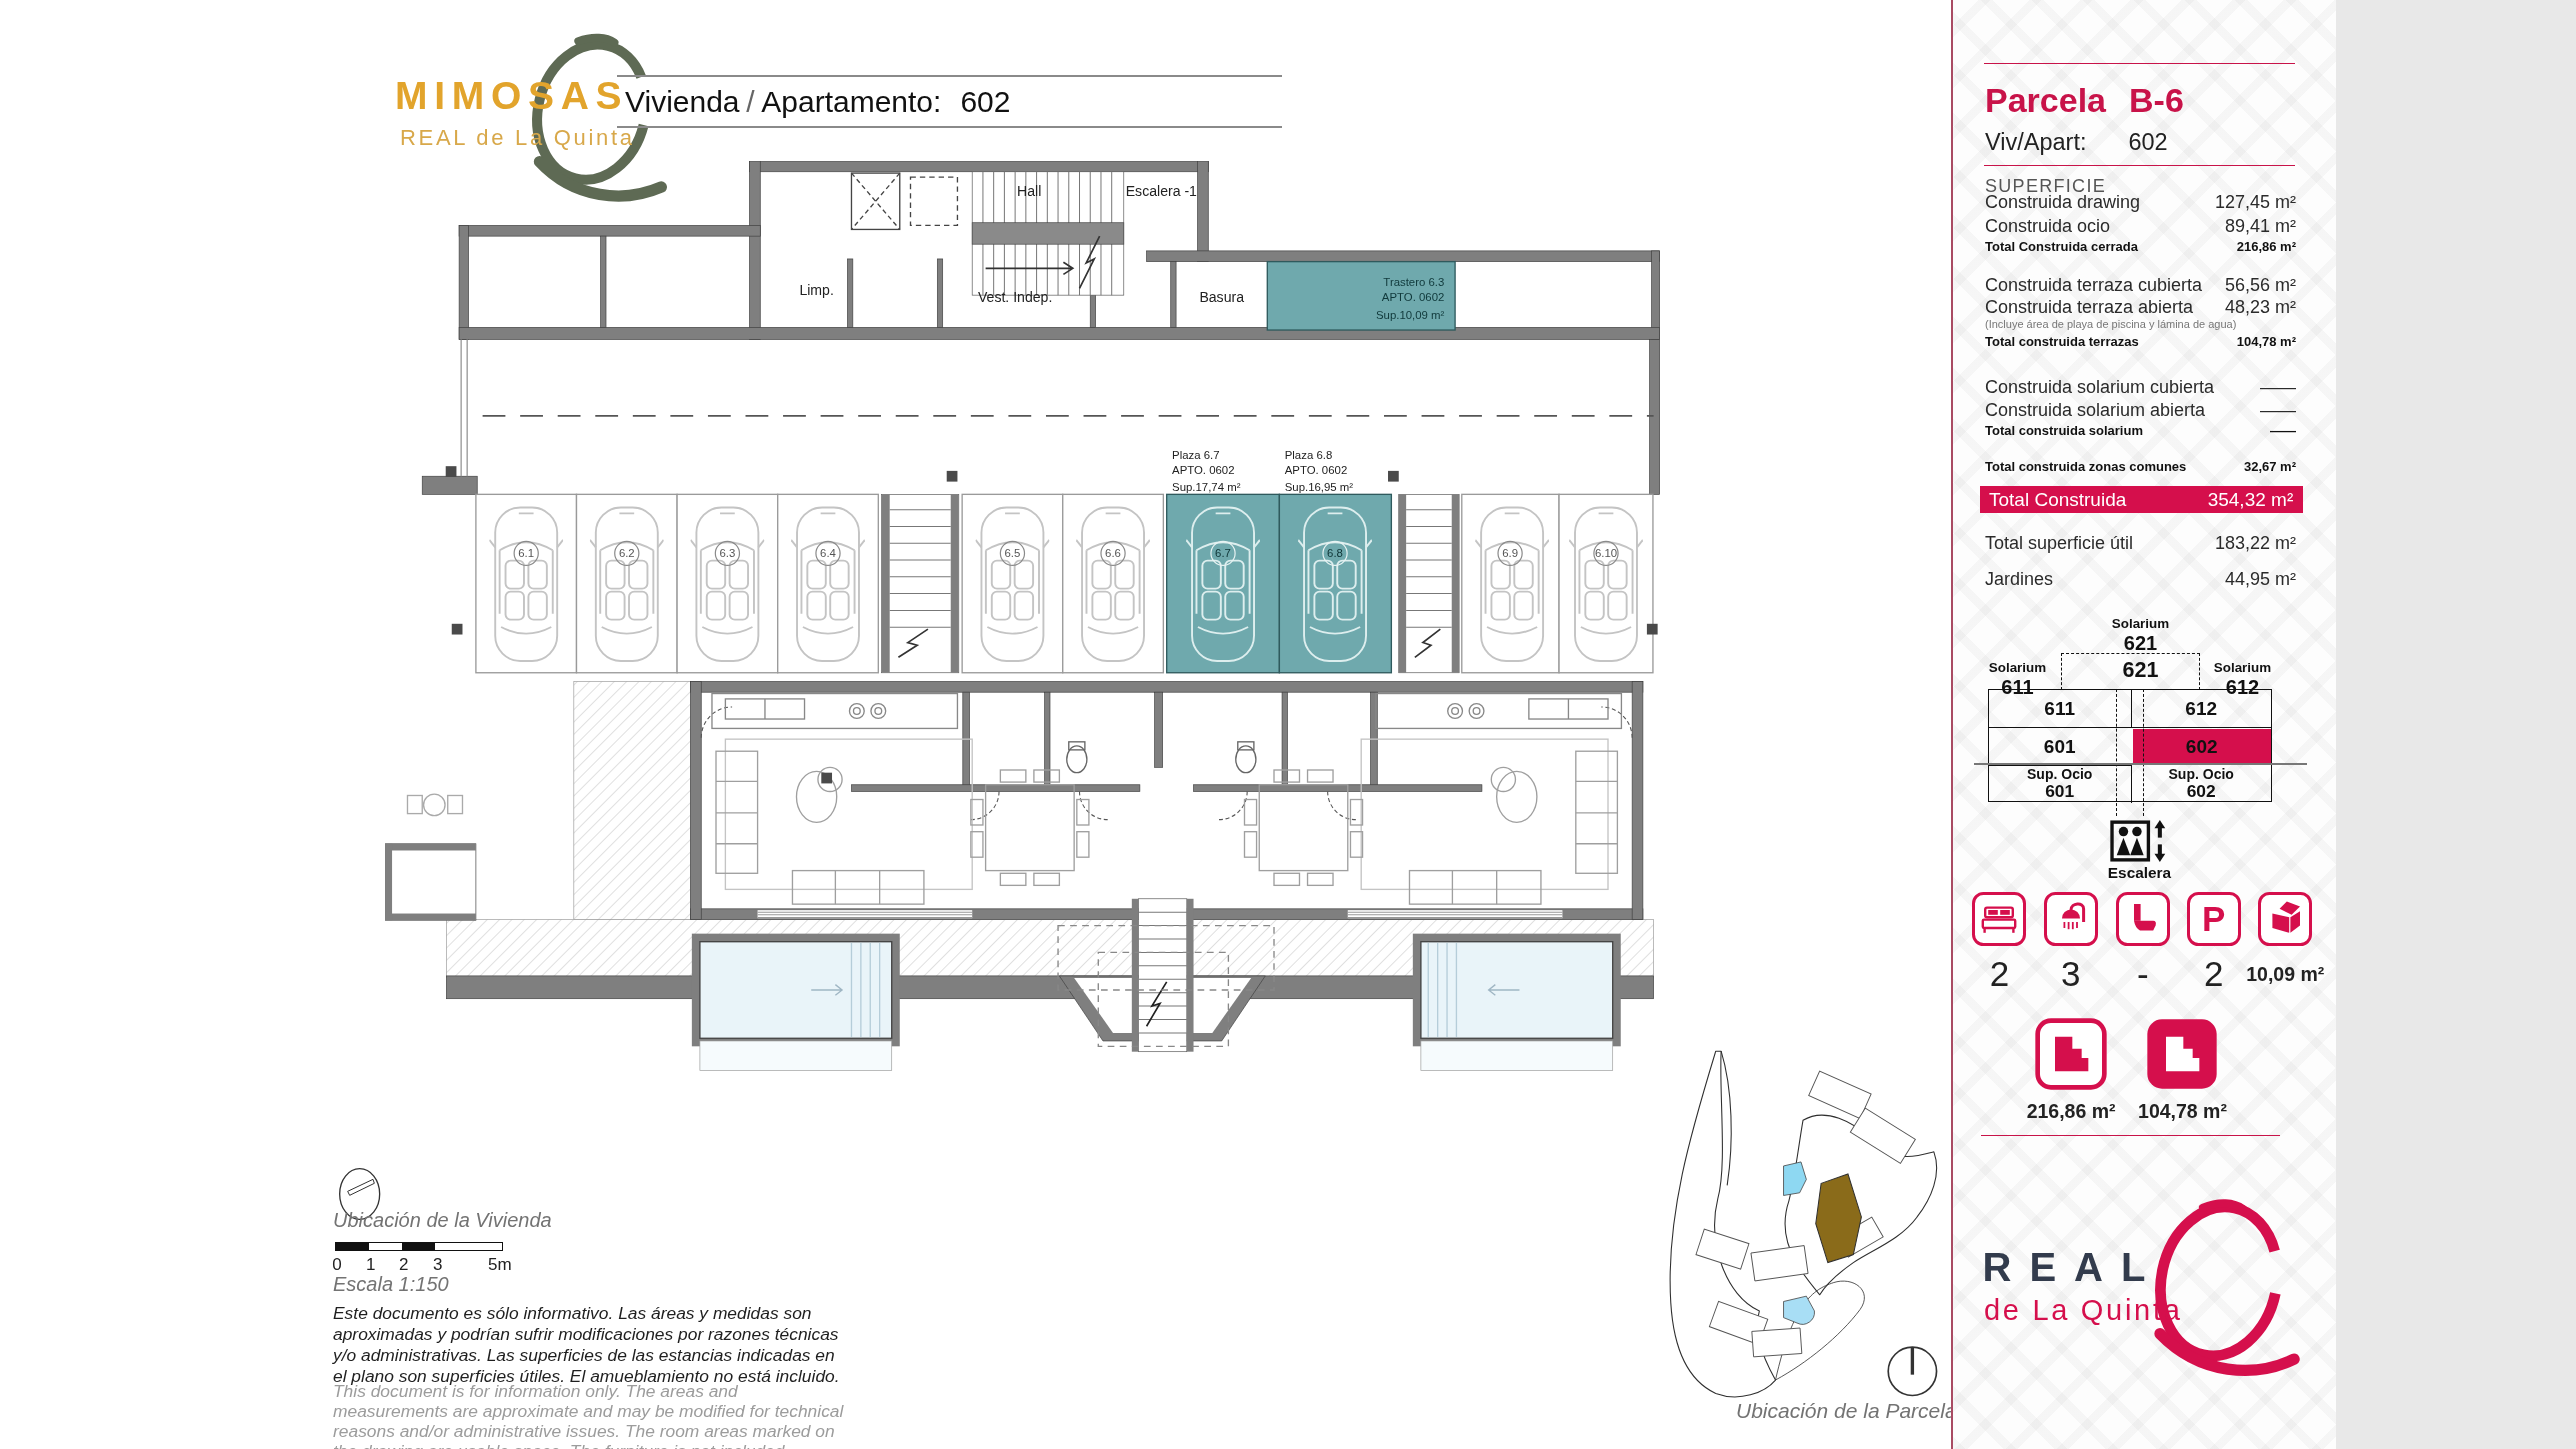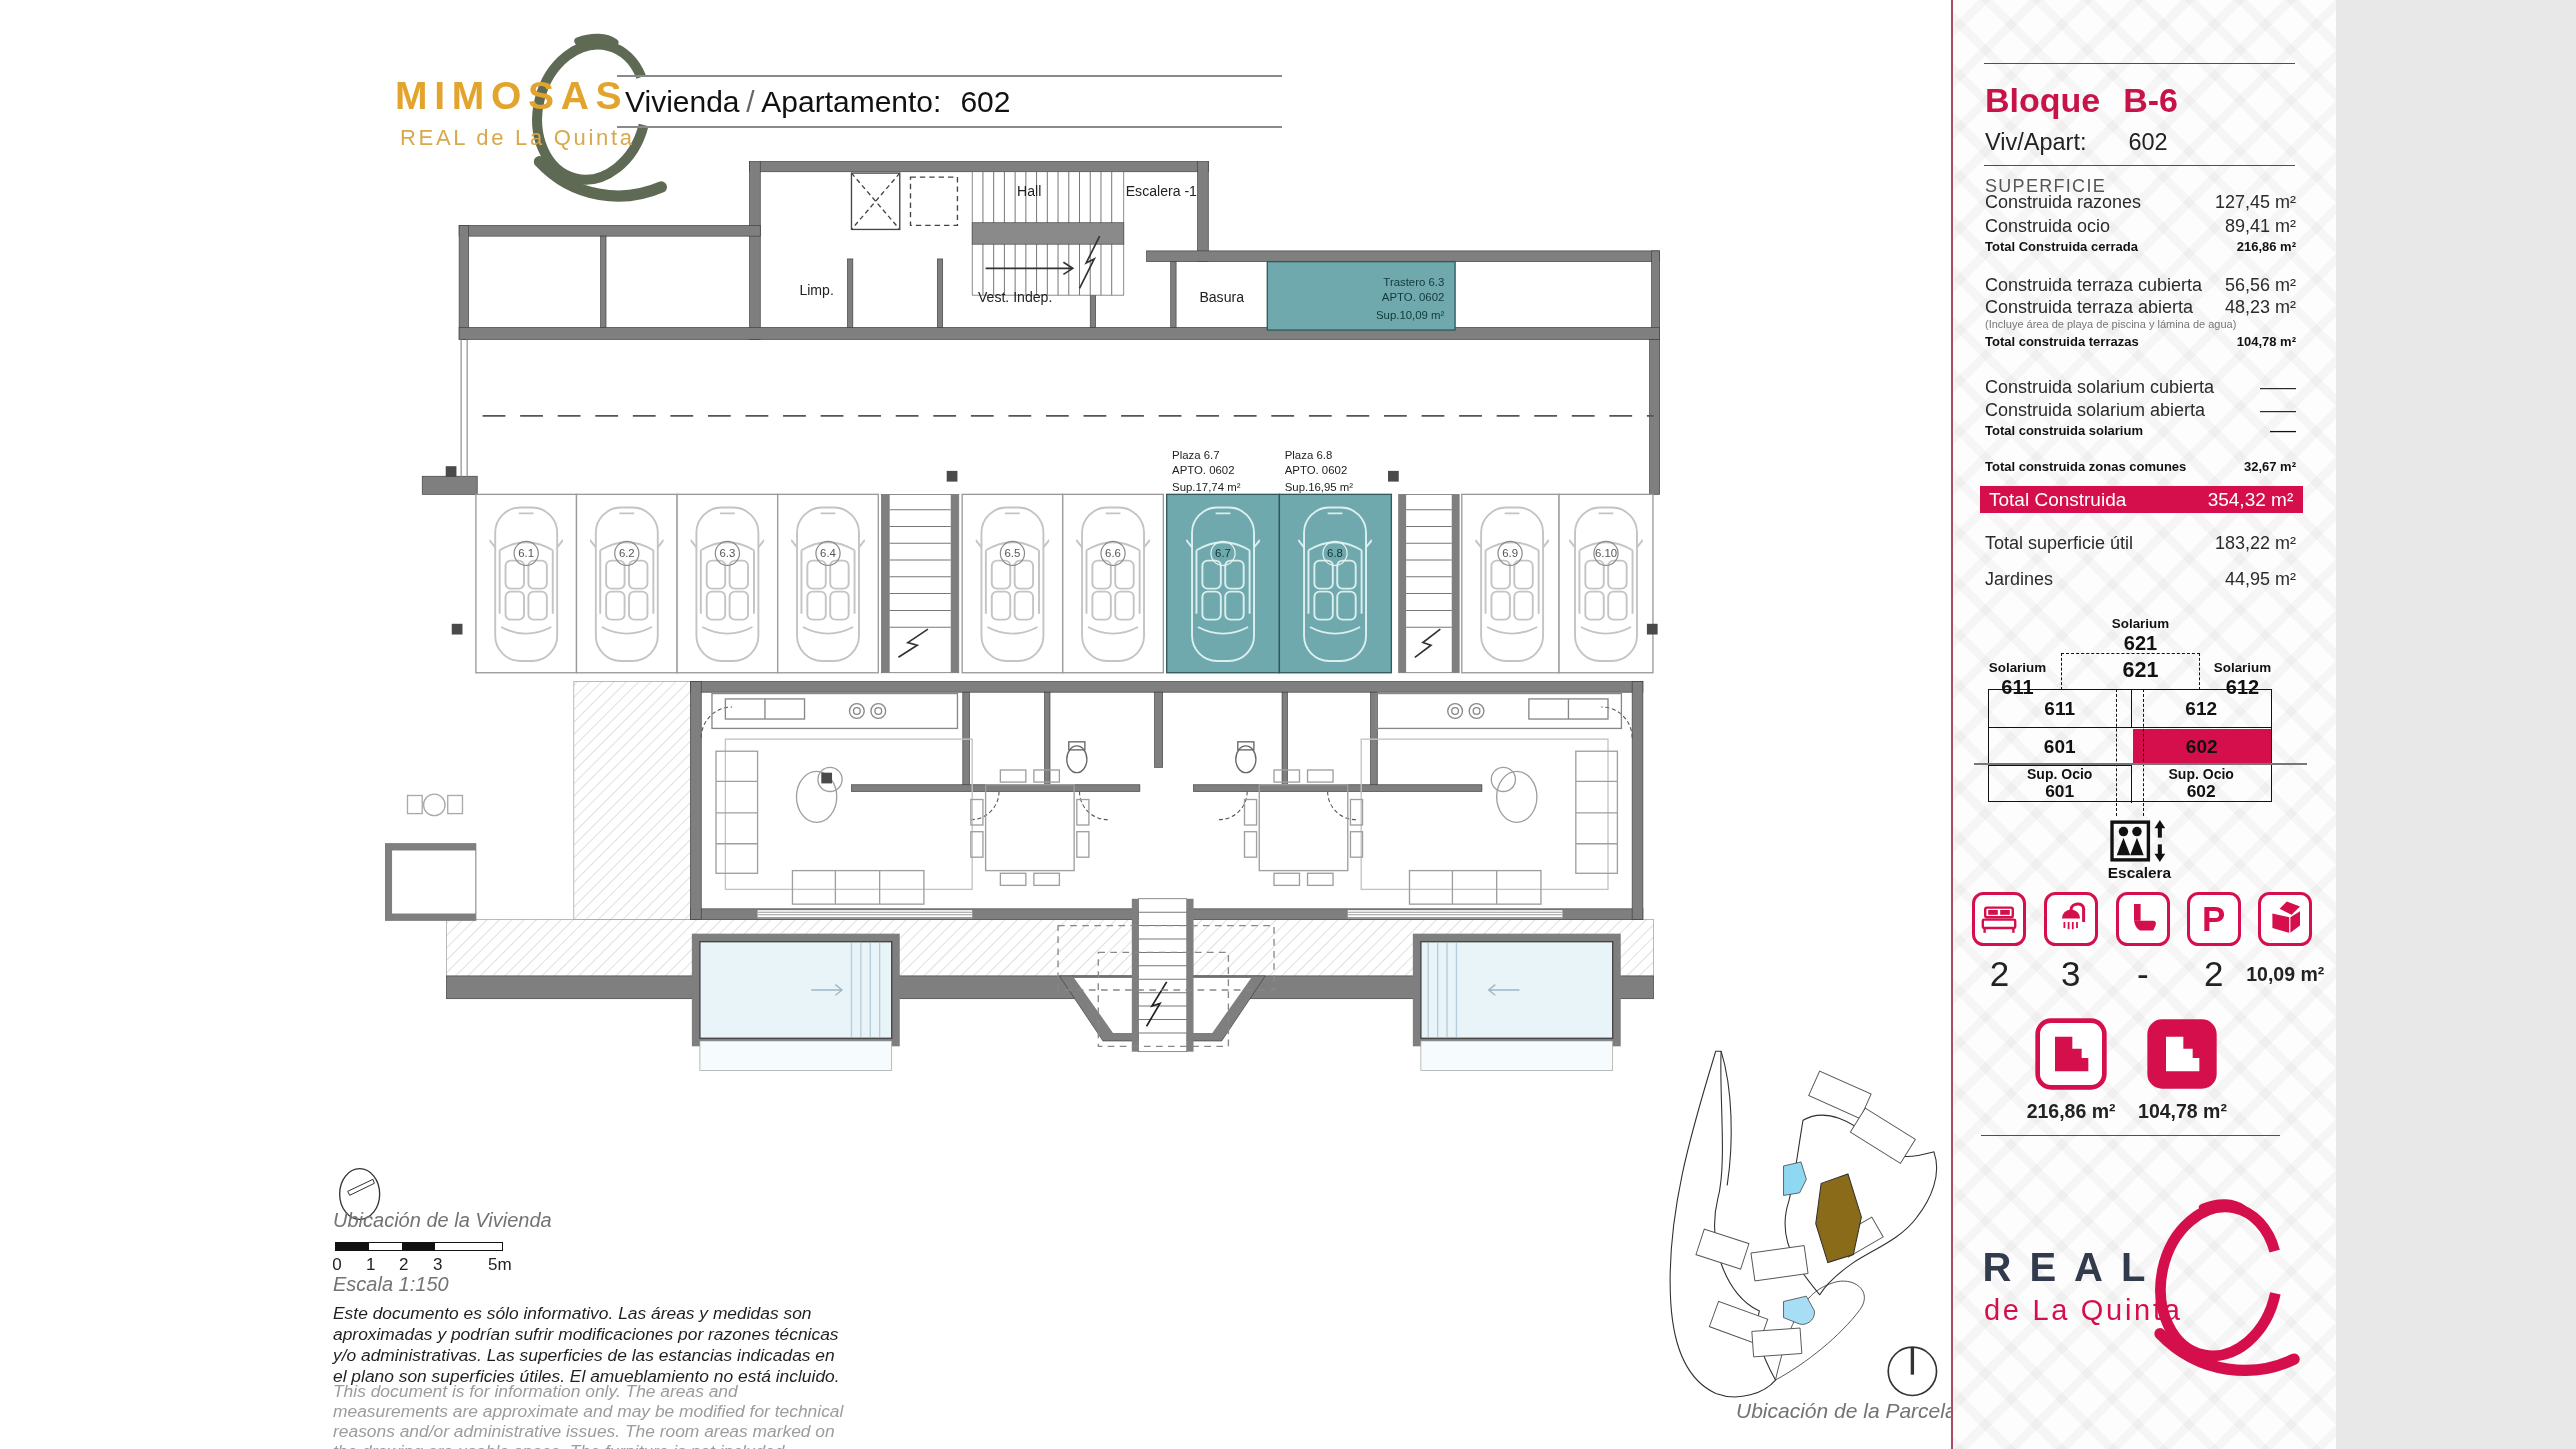--- a/index.html
+++ b/index.html
@@ -509,32 +509,32 @@
     <g>
       <circle cx="388" cy="492" r="36" fill="#fff" stroke="#333" stroke-width="2.5"></circle>
       <line x1="388" y1="456" x2="388" y2="497" stroke="#333" stroke-width="5"></line>
     </g>
   </svg>
   <div class="abs foot-cap it" style="left:1736px;top:1399px;font-size:21px;">Ubicación de la Parcela</div>
 
   <div id="sidebar">
     <div class="abs acc-line" style="left:31px;top:63px;width:311px;"></div>
     <div class="abs blocktitle" style="left:32px;top:81px;">
-      <span>Bloque</span><span class="sp"></span><span>B-6</span>
+      <span>Parcela</span><span class="sp"></span><span>B-6</span>
     </div>
     <div class="abs unitline" style="left:32px;top:129px;">
       <span>Viv/Apart:</span><span class="v">602</span>
     </div>
     <div class="abs acc-line" style="left:31px;top:165px;width:311px;"></div>
 
     <div class="abs sup-head" style="left:32px;top:176px;">SUPERFICIE</div>
 
     <div class="abs" style="left:32px;top:192px;width:311px;height:416px;">
       <div class="srow" style="top:0;">
-          <span>Construida razones</span>
+          <span>Construida drawing</span>
           <span>127,45 m²</span>
         </div>
       <div class="srow" style="top:23.5px;">
           <span>Construida ocio</span>
           <span>89,41 m²</span>
         </div>
       <div class="srow b" style="top:47px;">
           <span>Total Construida cerrada</span>
           <span>216,86 m²</span>
         </div>

